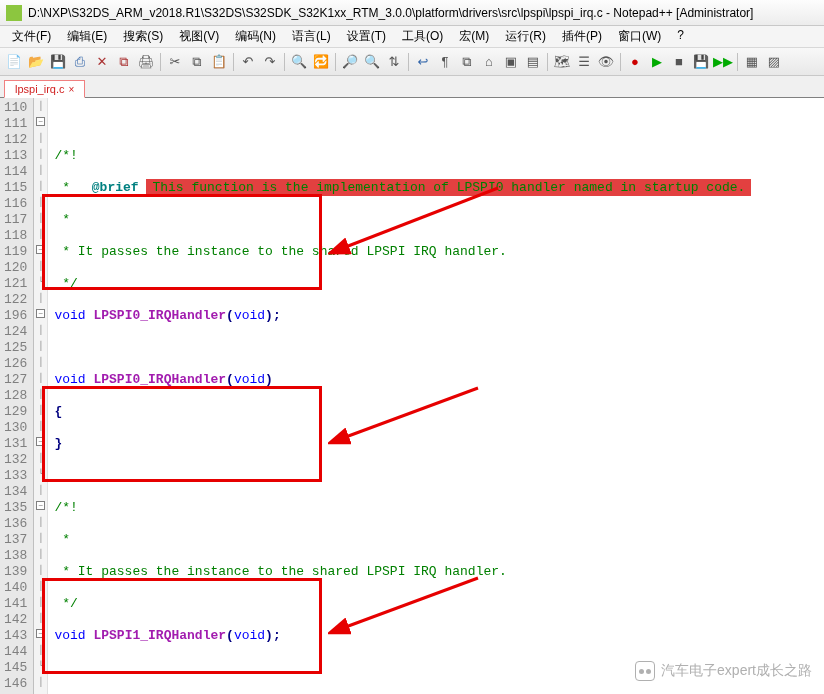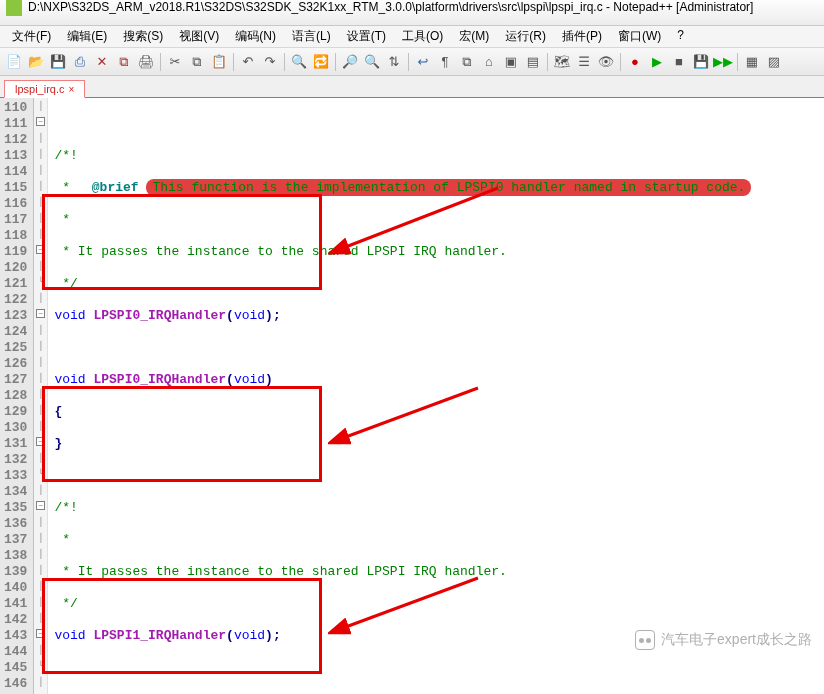--- a/index.html
+++ b/index.html
@@ -10,20 +10,21 @@
     width: 824px;
     height: 694px;
     overflow: hidden;
     position: relative;
   }
   .titlebar {
     background: linear-gradient(#fdfdfd, #ececec);
     border-bottom: 1px solid #c8c8c8;
     height: 26px;
     display: flex;
+    align-items: center;
     padding: 0 6px;
     font-size: 12px;
   }
   .titlebar .app-icon {
     width: 16px; height: 16px; margin-right: 6px;
     background: #8cc63f;
     display: inline-block;
   }
   .menubar {
     background: #f5f5f5;
@@ -83,21 +84,20 @@
   }
   .gutter {
     background: #e8e8e8;
     color: #808080;
     text-align: right;
     padding: 2px 6px 2px 4px;
     line-height: 16px;
     user-select: none;
     border-right: 1px solid #c0c0c0;
     min-width: 34px;
-    font-weight: bold;
   }
   .foldcol {
     background: #f4f4f4;
     width: 14px;
     line-height: 16px;
     text-align: center;
     font-size: 9px;
     color: #808080;
     border-right: 1px solid #e0e0e0;
   }
@@ -125,37 +125,37 @@
   }
   .ln { height: 16px; }
   .c-comment { color: #008000; }
   .c-doctag { color: #008080; font-weight: bold; margin-left: 14px; }
   .c-kw { color: #0000ff; }
   .c-num { color: #ff8000; }
   .c-punc { color: #000080; font-weight: bold; }
   .c-id { color: #a21caf; font-weight: bold; }
   .hl-pill {
     background: #e24040;
-    border-radius: 8px;
+    border-radius: 0;
     padding: 1px 6px;
     color: #006000;
   }
   .redbox {
     position: absolute;
     border: 3px solid #e60000;
     pointer-events: none;
   }
   .arrow {
     position: absolute;
     pointer-events: none;
   }
   .watermark {
     position: absolute;
     right: 12px;
-    bottom: 44px;
+    bottom: 13px;
     display: flex;
     align-items: center;
     gap: 6px;
     color: #b0b0b0;
     font-size: 14px;
     font-family: "Microsoft YaHei", sans-serif;
   }
   .wm-icon {
     width: 20px; height: 20px;
     border: 1.5px solid #b0b0b0;
@@ -255,21 +255,21 @@
       <div>113</div>
       <div>114</div>
       <div>115</div>
       <div>116</div>
       <div>117</div>
       <div>118</div>
       <div>119</div>
       <div>120</div>
       <div>121</div>
       <div>122</div>
-      <div>123</div>
+      <div>196</div>
       <div>124</div>
       <div>125</div>
       <div>126</div>
       <div>127</div>
       <div>128</div>
       <div>129</div>
       <div>130</div>
       <div>131</div>
       <div>132</div>
       <div>133</div>

